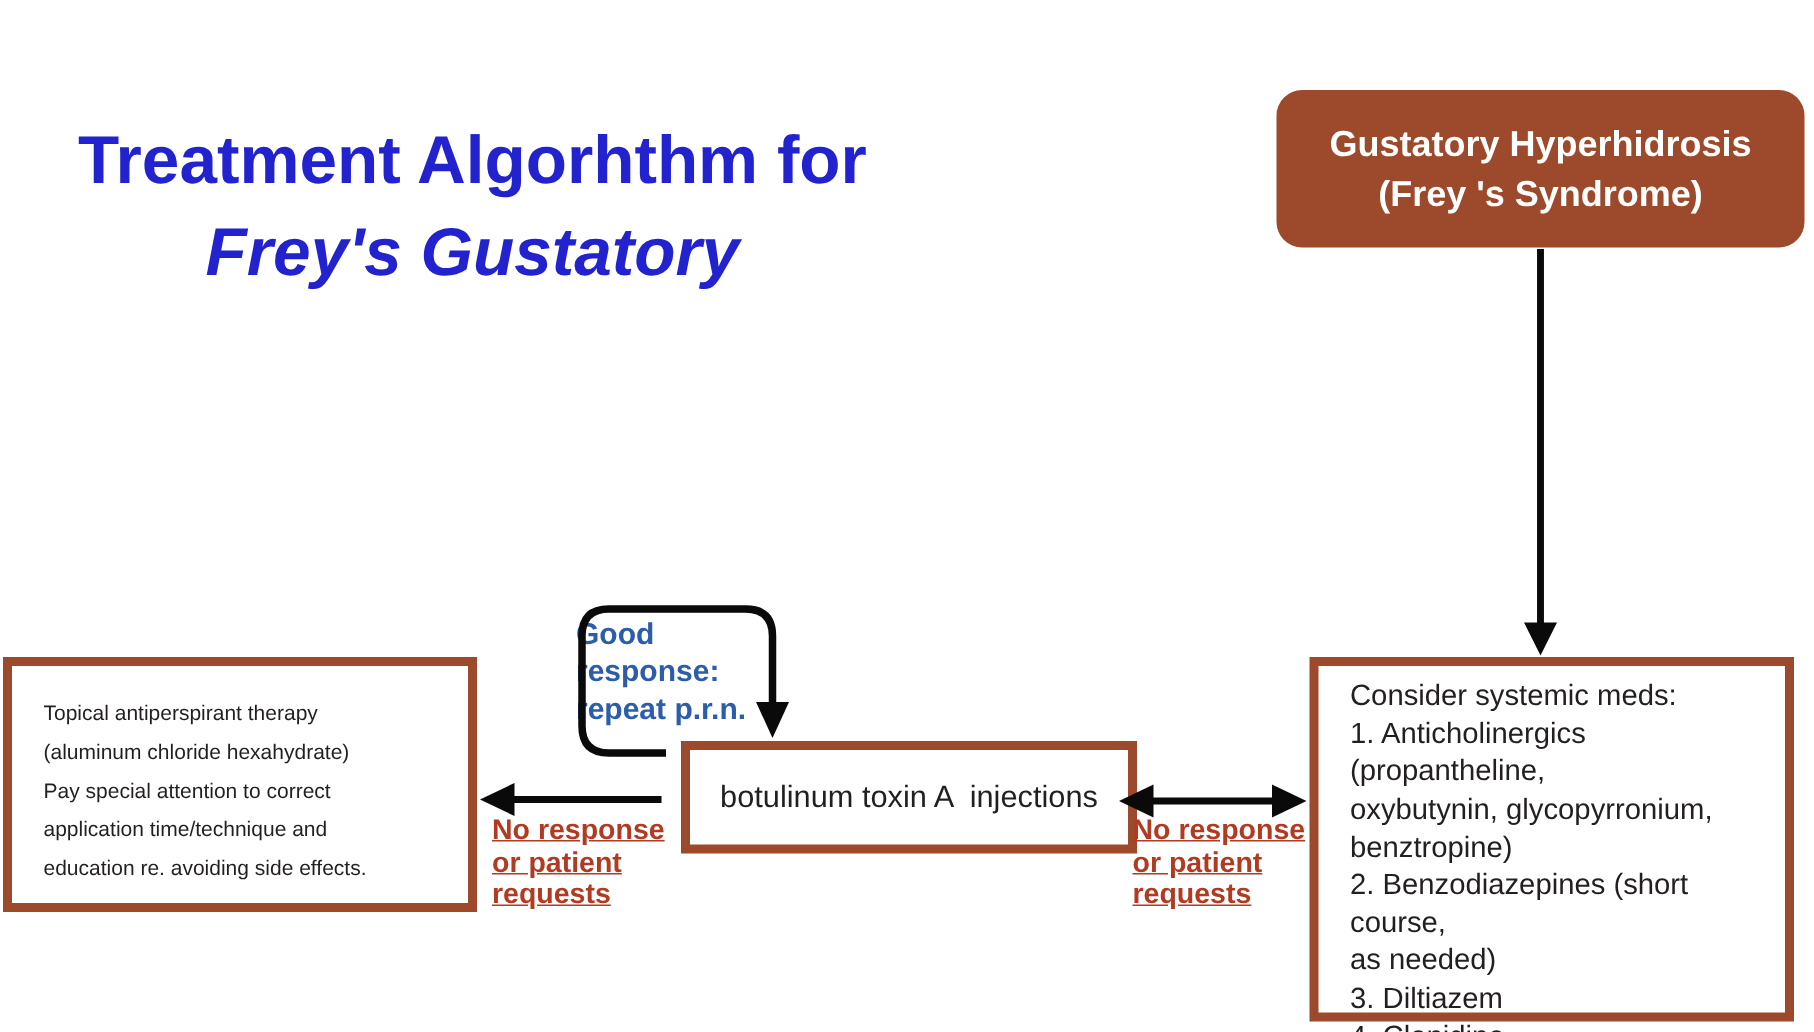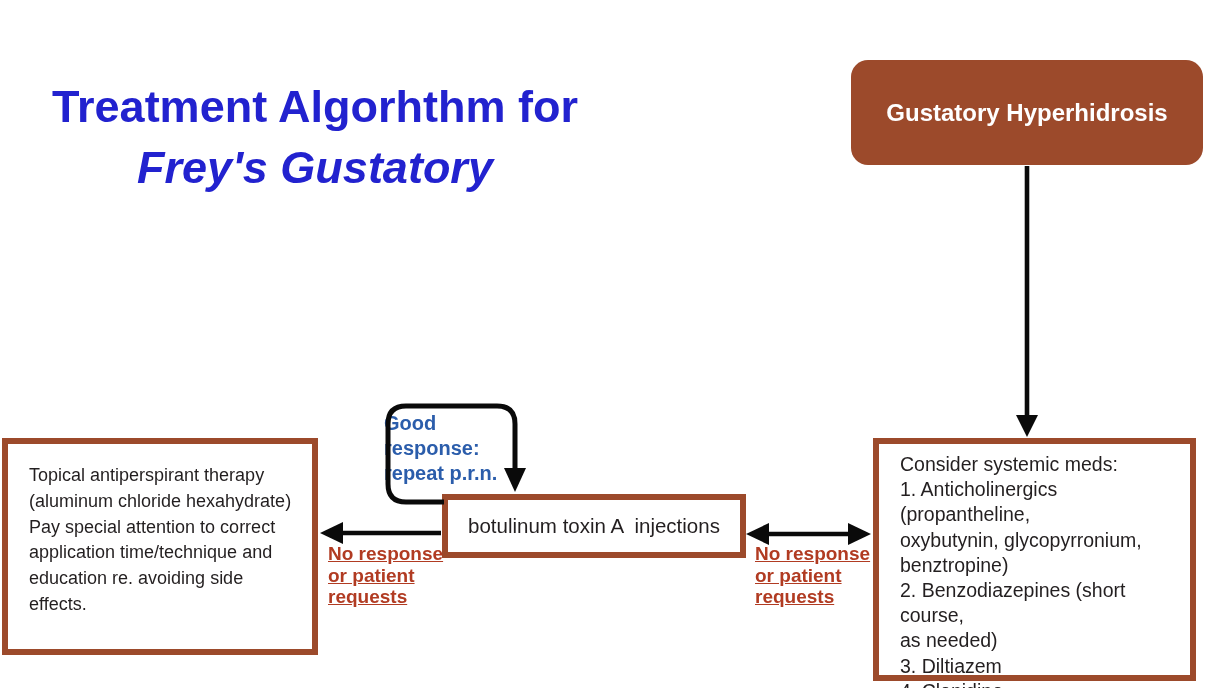--- a/index.html
+++ b/index.html
@@ -47,29 +47,29 @@
     border:6px solid var(--brown);
     color:var(--text-black);
   }
   .meds-box{
     left:873px;top:438px;width:323px;height:243px;
     padding:8px 10px 0 21px;
     font-size:19.5px;line-height:25.2px;
     white-space:pre-line;
   }
   .botox-box{
-    left:442px;top:494px;width:304px;height:64px;
+    left:454px;top:494px;width:304px;height:75px;
     display:flex;align-items:center;justify-content:center;
     font-size:20.5px;
     white-space:pre;
   }
   .topical-box{
-    left:2px;top:438px;width:316px;height:217px;
+    left:2px;top:438px;width:316px;height:170px;
     padding:19px 8px 0 21px;
-    font-size:18px;line-height:25.8px;
+    font-size:14px;line-height:25.8px;
     white-space:pre-line;
   }
   .loop-label{
     position:absolute;left:384px;top:411px;width:130px;
     color:var(--loop-blue);
     font-weight:bold;
     font-size:20px;line-height:25px;
     white-space:pre-line;
   }
   .no-response{
@@ -94,20 +94,21 @@
 
 <div class="canvas">
 
   <div class="page-title">
     <div class="t1">Treatment Algorhthm for</div>
     <div class="t2">Frey's Gustatory</div>
   </div>
 
   <div class="start-box">
     <div>Gustatory Hyperhidrosis</div>
+    <div>(Frey 's Syndrome)</div>
   </div>
 
   <div class="plain-box meds-box">Consider systemic meds:
 1. Anticholinergics (propantheline,
 oxybutynin, glycopyrronium,
 benztropine)
 2. Benzodiazepines (short course,
 as needed)
 3. Diltiazem
 4. Clonidine

